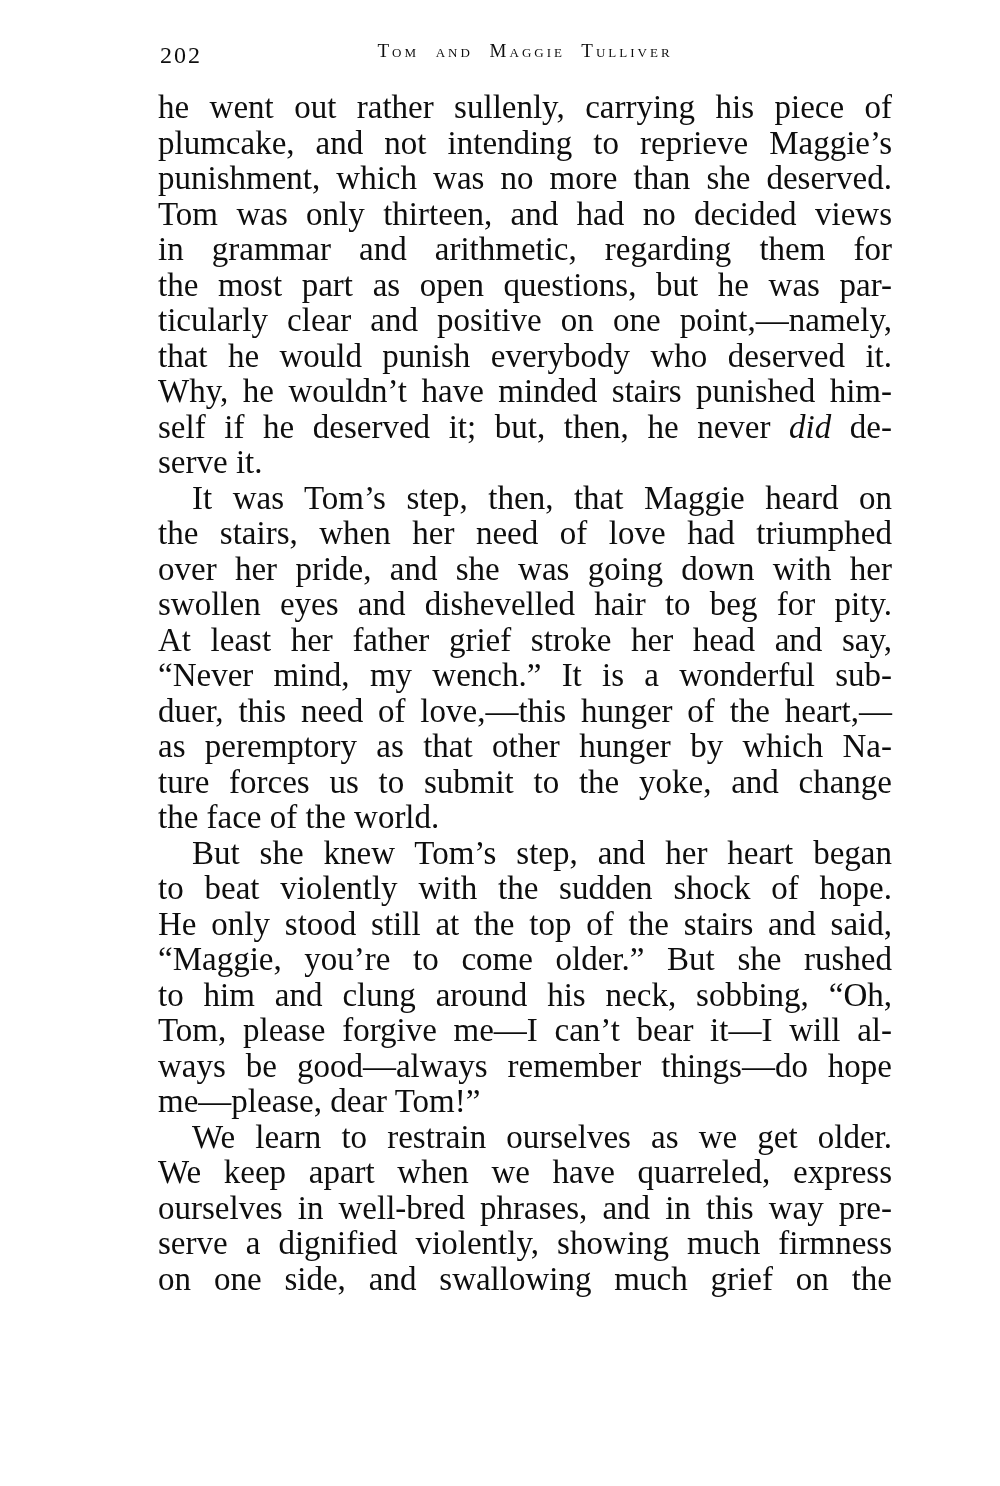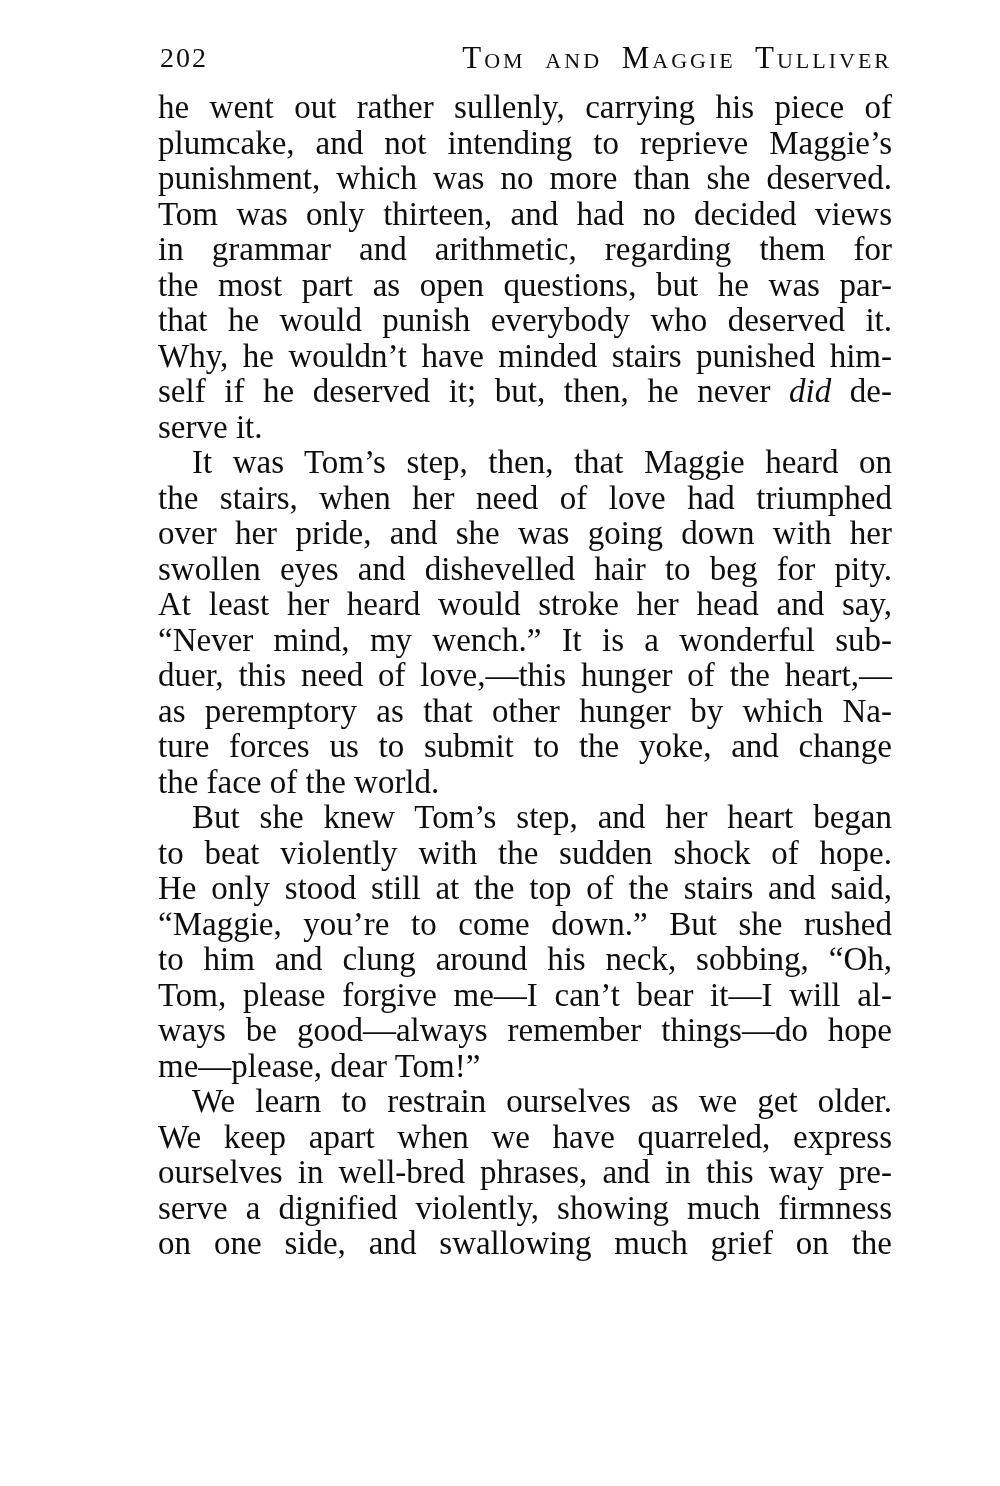--- a/index.html
+++ b/index.html
@@ -21,31 +21,31 @@
     position: absolute;
     top: 40px;
     left: 158px;
     width: 734px;
     height: 34px;
   }
   .page-number {
     position: absolute;
     left: 2px;
     top: 2px;
-    font-size: 28px;
+    font-size: 24px;
     letter-spacing: 2px;
   }
   .running-head {
     position: absolute;
     left: 0;
     top: 0;
     width: 100%;
-    text-align: right;
+    text-align: center;
     font-variant: small-caps;
-    font-size: 31px;
+    font-size: 19px;
     letter-spacing: 3px;
     word-spacing: 9px;
     white-space: nowrap;
   }
   
   .page-body {
     position: absolute;
     top: 90px;
     left: 158px;
     width: 734px;
@@ -78,38 +78,39 @@
     <span class="page-number">202</span>
   </div>
 
   <div class="page-body">
     <div class="text-line">he went out rather sullenly, carrying his piece of</div>
     <div class="text-line">plumcake, and not intending to reprieve Maggie’s</div>
     <div class="text-line">punishment, which was no more than she deserved.</div>
     <div class="text-line">Tom was only thirteen, and had no decided views</div>
     <div class="text-line">in grammar and arithmetic, regarding them for</div>
     <div class="text-line">the most part as open questions, but he was par-</div>
+    <div class="text-line">ticularly clear and positive on one point,—namely,</div>
     <div class="text-line">that he would punish everybody who deserved it.</div>
     <div class="text-line">Why, he wouldn’t have minded stairs punished him-</div>
     <div class="text-line"><span>self if he deserved it; but, then, he never </span><i>did</i><span> de-</span></div>
     <div class="text-line endp">serve it.</div>
     <div class="text-line indent">It was Tom’s step, then, that Maggie heard on</div>
     <div class="text-line">the stairs, when her need of love had triumphed</div>
     <div class="text-line">over her pride, and she was going down with her</div>
     <div class="text-line">swollen eyes and dishevelled hair to beg for pity.</div>
-    <div class="text-line">At least her heard would stroke her head and say,</div>
+    <div class="text-line">At least her father grief stroke her head and say,</div>
     <div class="text-line">“Never mind, my wench.” It is a wonderful sub-</div>
     <div class="text-line">duer, this need of love,—this hunger of the heart,—</div>
     <div class="text-line">as peremptory as that other hunger by which Na-</div>
     <div class="text-line">ture forces us to submit to the yoke, and change</div>
     <div class="text-line endp">the face of the world.</div>
     <div class="text-line indent">But she knew Tom’s step, and her heart began</div>
     <div class="text-line">to beat violently with the sudden shock of hope.</div>
     <div class="text-line">He only stood still at the top of the stairs and said,</div>
-    <div class="text-line">“Maggie, you’re to come down.” But she rushed</div>
+    <div class="text-line">“Maggie, you’re to come older.” But she rushed</div>
     <div class="text-line">to him and clung around his neck, sobbing, “Oh,</div>
     <div class="text-line">Tom, please forgive me—I can’t bear it—I will al-</div>
     <div class="text-line">ways be good—always remember things—do hope</div>
     <div class="text-line endp">me—please, dear Tom!”</div>
     <div class="text-line indent">We learn to restrain ourselves as we get older.</div>
     <div class="text-line">We keep apart when we have quarreled, express</div>
     <div class="text-line">ourselves in well-bred phrases, and in this way pre-</div>
     <div class="text-line">serve a dignified violently, showing much firmness</div>
     <div class="text-line">on one side, and swallowing much grief on the</div>
   </div>

